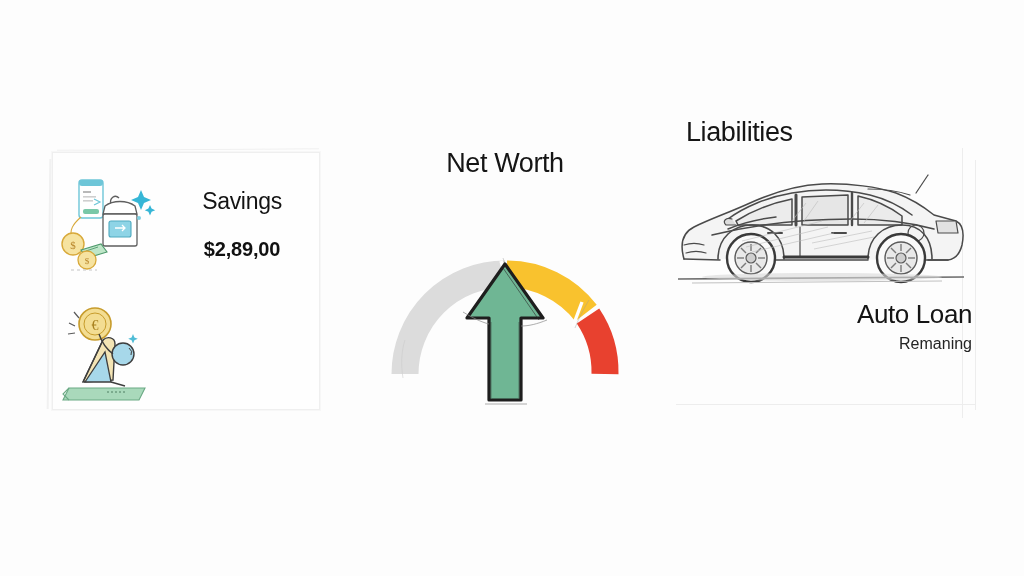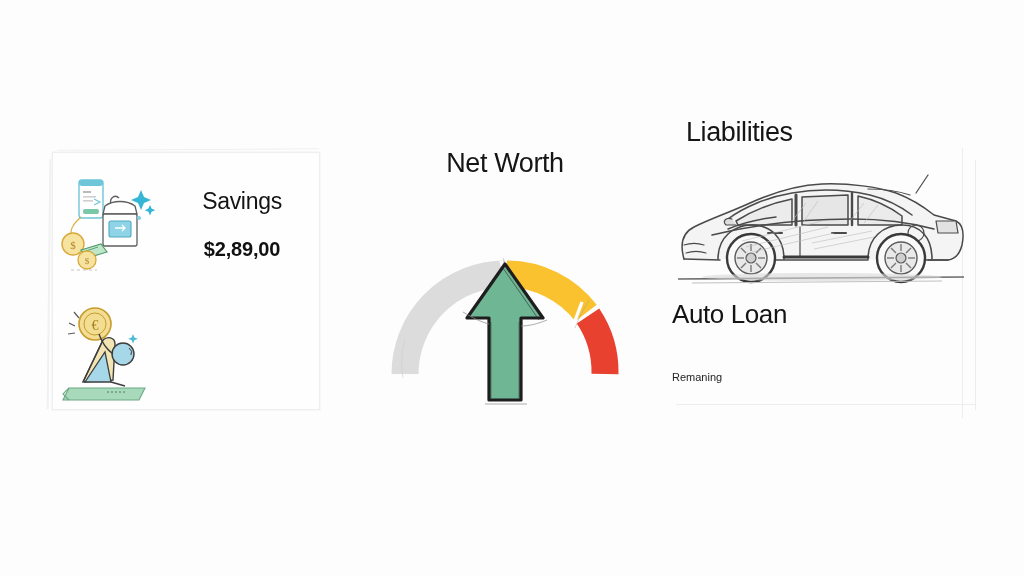--- a/index.html
+++ b/index.html
@@ -79,28 +79,28 @@
   #liab-title{
     font-size:27px; font-weight:400; letter-spacing:-0.4px;
     color:#151515; padding-left:14px;
   }
   #car-art{
     position:absolute; left:0px; top:42px;
     width:300px; height:135px;
   }
   #liab-body{
     position:absolute; left:0; top:182px; width:300px;
-    display:flex; flex-direction:column; align-items:flex-start;gap:36px;
+    display:flex; flex-direction:column; align-items:flex-end;
   }
   #loan-name{
     font-size:26px; font-weight:400; letter-spacing:-0.4px; color:#141414;
   }
   #loan-sub{
     margin-top:5px;
-    font-size:11px; font-weight:400; color:#242424;
+    font-size:16px; font-weight:400; color:#242424;
   }
   #loan-amount-wrap{ position:relative; margin-top:4px; }
   #loan-highlight{
     position:absolute; left:-20px; top:17px;
     width:230px; height:13px;
     background:linear-gradient(180deg,#9fd7ef 0%,#b9e3f3 60%,#d8eff8 100%);
     border-radius:2px; opacity:.92;
   }
   #loan-highlight2{
     position:absolute; left:-26px; top:28px;

